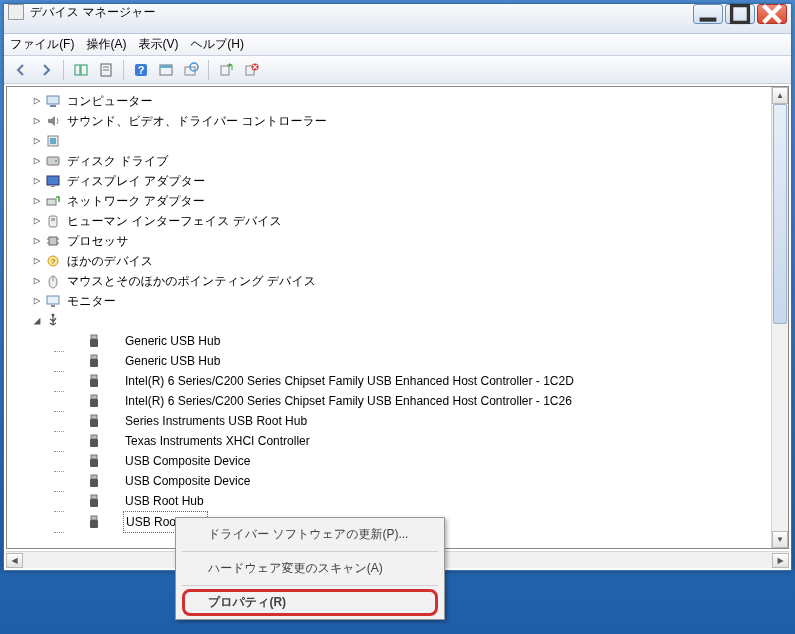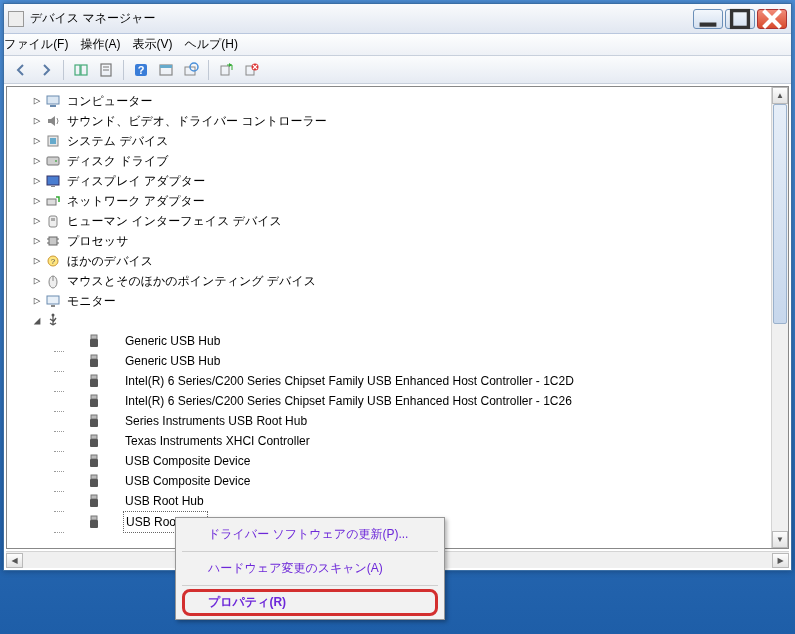--- a/index.html
+++ b/index.html
@@ -21,22 +21,22 @@
   background: #fff;
   border: 1px solid #3a6ea5;
   box-shadow: 0 0 6px rgba(0,0,0,0.3);
   display: flex;
   flex-direction: column;
 }
 .titlebar {
   height: 30px;
   background: linear-gradient(#f9fafc, #e1e7f1);
   display: flex;
-  align-items: center;
-  padding: 13px 4px;
+  align-items: flex-start;
+  padding: 0 4px;
   border-bottom: 1px solid #b9c7de;
 }
 .titlebar-icon {
   width: 16px;
   height: 16px;
   margin-right: 6px;
   background: #eee;
   border: 1px solid #999;
   display: inline-block;
 }
@@ -54,21 +54,21 @@
   background: linear-gradient(#f18c7a, #d84a2d);
   color: #fff;
   border-color: #a33;
 }
 .menubar {
   height: 22px;
   background: linear-gradient(#fdfefe, #eef1f6);
   border-bottom: 1px solid #c8d0dc;
   display: flex;
   align-items: center;
-  padding: 0 0;
+  padding: 0 6px;
   gap: 12px;
 }
 .menu-item { color: #000; cursor: default; }
 .toolbar {
   height: 28px;
   background: linear-gradient(#fbfcfd, #e6ebf3);
   border-bottom: 1px solid #c8d0dc;
   display: flex;
   align-items: center;
   padding: 0 6px;
@@ -135,21 +135,21 @@
   top: 517px;
   width: 270px;
   background: #f2f2f2;
   border: 1px solid #979797;
   box-shadow: 2px 2px 4px rgba(0,0,0,0.3);
   padding: 2px;
   z-index: 100;
 }
 .ctx-item {
   padding: 6px 10px 6px 30px;
-  color: #6d28d9;
+  color: #404040;
   font-size: 12px;
   cursor: default;
 }
 .ctx-sep {
   height: 1px;
   background: #cfcfcf;
   margin: 2px 4px;
 }
 .ctx-item.highlighted {
   position: relative;
@@ -313,21 +313,20 @@
             <path d="M12 5 Q14 8 12 11" fill="none" stroke="#888"></path>
           </svg>
           <span class="node-label">サウンド、ビデオ、ドライバー コントローラー</span>
         </div>
         <div class="tree-row child">
           <span class="expander">▷</span>
           <svg class="node-icon" viewBox="0 0 16 16">
             <rect x="3" y="3" width="10" height="10" fill="#e8e8e8" stroke="#888"></rect>
             <rect x="5" y="5" width="6" height="6" fill="#6ac"></rect>
           </svg>
-          <span class="node-label">システム デバイス</span>
         </div>
         <div class="tree-row child">
           <span class="expander">▷</span>
           <svg class="node-icon" viewBox="0 0 16 16">
             <rect x="2" y="4" width="12" height="8" rx="1" fill="#d0d0d0" stroke="#777"></rect>
             <circle cx="11" cy="8" r="1" fill="#5a5"></circle>
           </svg>
           <span class="node-label">ディスク ドライブ</span>
         </div>
         <div class="tree-row child">

